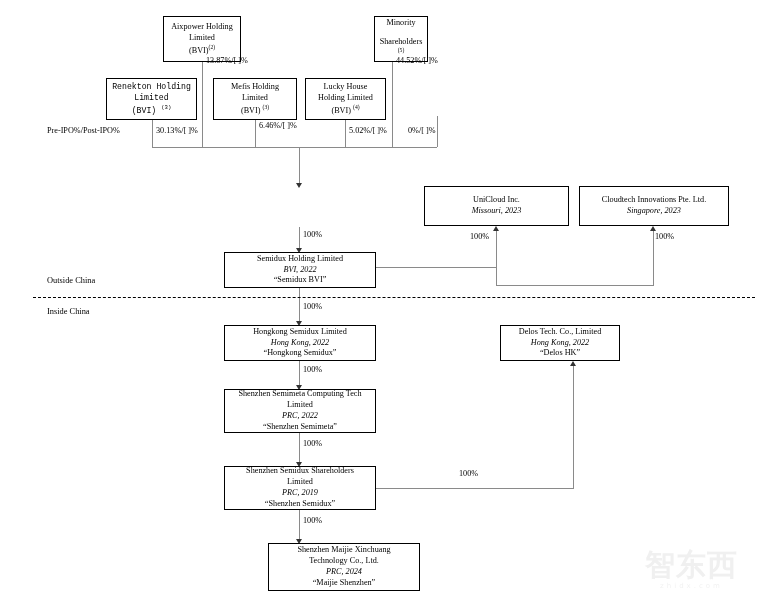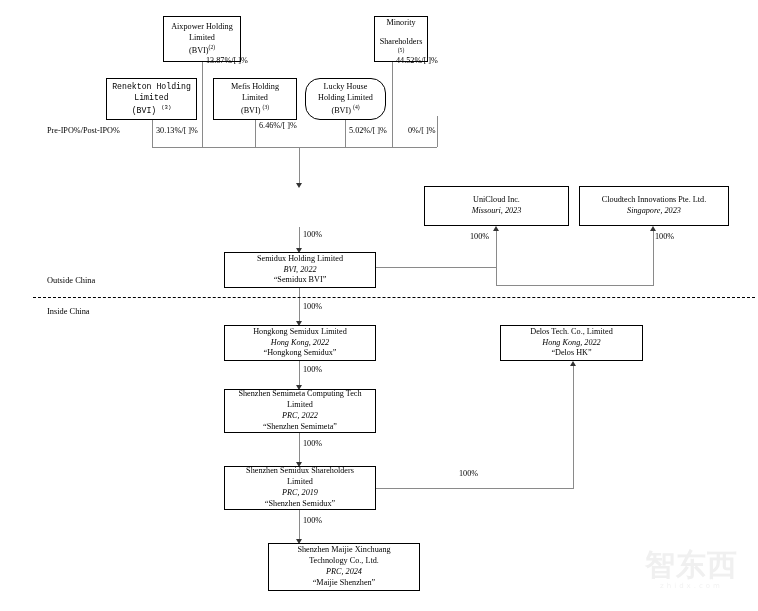--- a/index.html
+++ b/index.html
@@ -131,21 +131,21 @@
     <span class="ln">Limited</span>
     <span class="ln"><span>(BVI)</span> <span class="sup">(3)</span></span>
   </div>
 
   <div class="box" style="left:213px; top:78px; width:84px; height:42px;">
     <span class="ln">Mefis Holding</span>
     <span class="ln">Limited</span>
     <span class="ln"><span>(BVI)</span> <span class="sup">(3)</span></span>
   </div>
 
-  <div class="box" style="left:305px; top:78px; width:81px; height:42px;border-radius:15px;">
+  <div class="box" style="left:305px; top:78px; width:81px; height:42px;">
     <span class="ln">Lucky House</span>
     <span class="ln">Holding Limited</span>
     <span class="ln"><span>(BVI)</span> <span class="sup">(4)</span></span>
   </div>
 
 
   <div class="vline" style="left:202px; top:62px; height:85px;"></div>
   <div class="lbl" style="left:206px; top:57px;">13.87%/[  ]%</div>
 
   <div class="vline" style="left:392px; top:62px; height:85px;"></div>
@@ -207,21 +207,21 @@
   <div class="vline" style="left:299px; top:288px; height:35px;"></div>
   <div class="arrow-down" style="left:296px; top:321px;"></div>
   <div class="lbl" style="left:303px; top:303px;">100%</div>
 
   <div class="box" style="left:224px; top:325px; width:152px; height:36px;">
     <span class="ln">Hongkong Semidux Limited</span>
     <span class="ln ital">Hong Kong, 2022</span>
     <span class="ln">“Hongkong Semidux”</span>
   </div>
 
-  <div class="box" style="left:500px; top:325px; width:143px; height:36px;">
+  <div class="box" style="left:500px; top:325px; width:120px; height:36px;">
     <span class="ln">Delos Tech. Co., Limited</span>
     <span class="ln ital">Hong Kong, 2022</span>
     <span class="ln">“Delos HK”</span>
   </div>
 
   <div class="vline" style="left:299px; top:361px; height:26px;"></div>
   <div class="arrow-down" style="left:296px; top:385px;"></div>
   <div class="lbl" style="left:303px; top:366px;">100%</div>
 
   <div class="box" style="left:224px; top:389px; width:152px; height:44px;">

